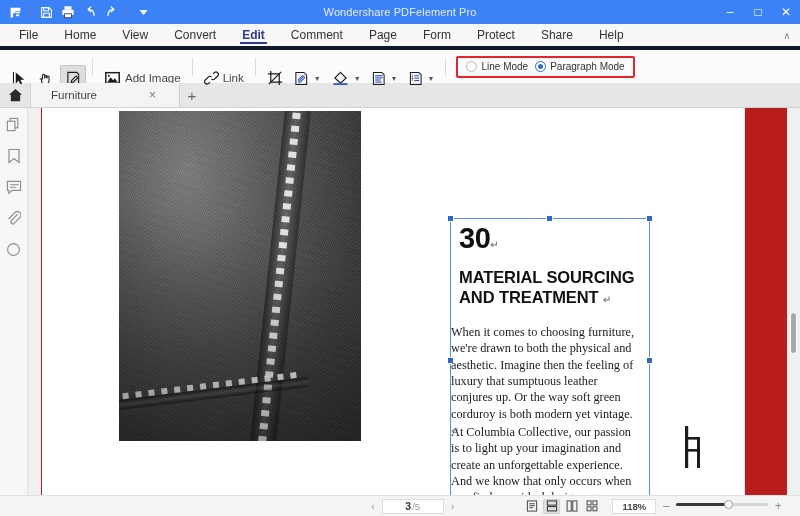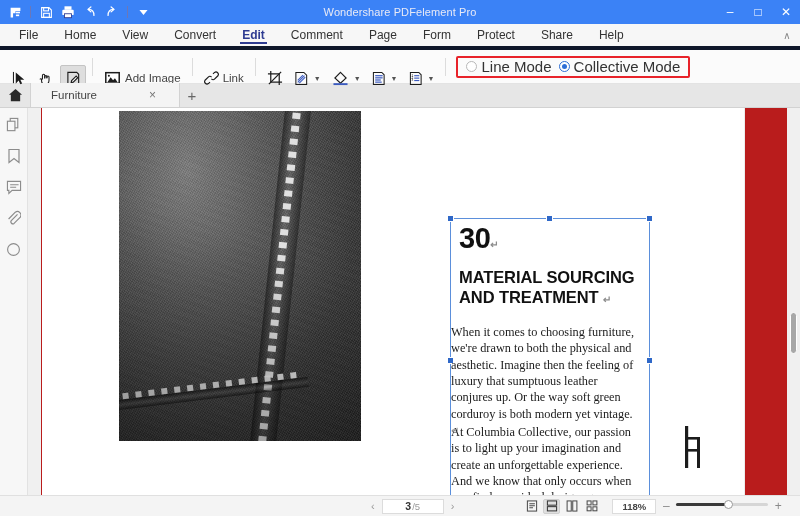--- a/index.html
+++ b/index.html
@@ -71,21 +71,21 @@
   }
   .tb.sel { background: #dedede; border-color: #c4c4c4; }
   .tb-sep { width: 1px; height: 18px; background: #dcdcdc; margin: 0 5px; }
   .caret-sm { font-size: 7px; color: #555; margin-left: 1px; }
 
   .modebox {
     display: flex; align-items: center; gap: 7px;
     border: 2px solid #e8232a; border-radius: 2px;
     padding: 1px 8px; height: 22px; margin-left: 4px;
   }
-  .radio-row { display: flex; align-items: center; gap: 4px; font-size: 15px; color: #333; }
+  .radio-row { display: flex; align-items: center; gap: 4px; font-size: 10px; color: #333; }
   .radio {
     width: 11px; height: 11px; border-radius: 50%;
     border: 1px solid #b8b8b8; background: #fff;
     display: flex; align-items: center; justify-content: center;
   }
   .radio.on { border-color: #2e6fd6; }
   .radio.on::after {
     content: ""; width: 5px; height: 5px; border-radius: 50%; background: #2e6fd6;
   }
 
@@ -418,21 +418,21 @@
     </div>
     <div class="tb-sep"></div>
 
     <div class="modebox">
       <div class="radio-row">
         <span class="radio"></span>
         <span>Line Mode</span>
       </div>
       <div class="radio-row">
         <span class="radio on"></span>
-        <span>Collective Mode</span>
+        <span>Paragraph Mode</span>
       </div>
     </div>
   </div>
 
   <div class="tabstrip">
     <div class="home-tab">
       <svg width="15" height="14" viewBox="0 0 16 15">
           <path d="M8 1 15 7.3h-2v7H3v-7H1z" fill="#2a2a2a"></path>
         </svg>
     </div>

